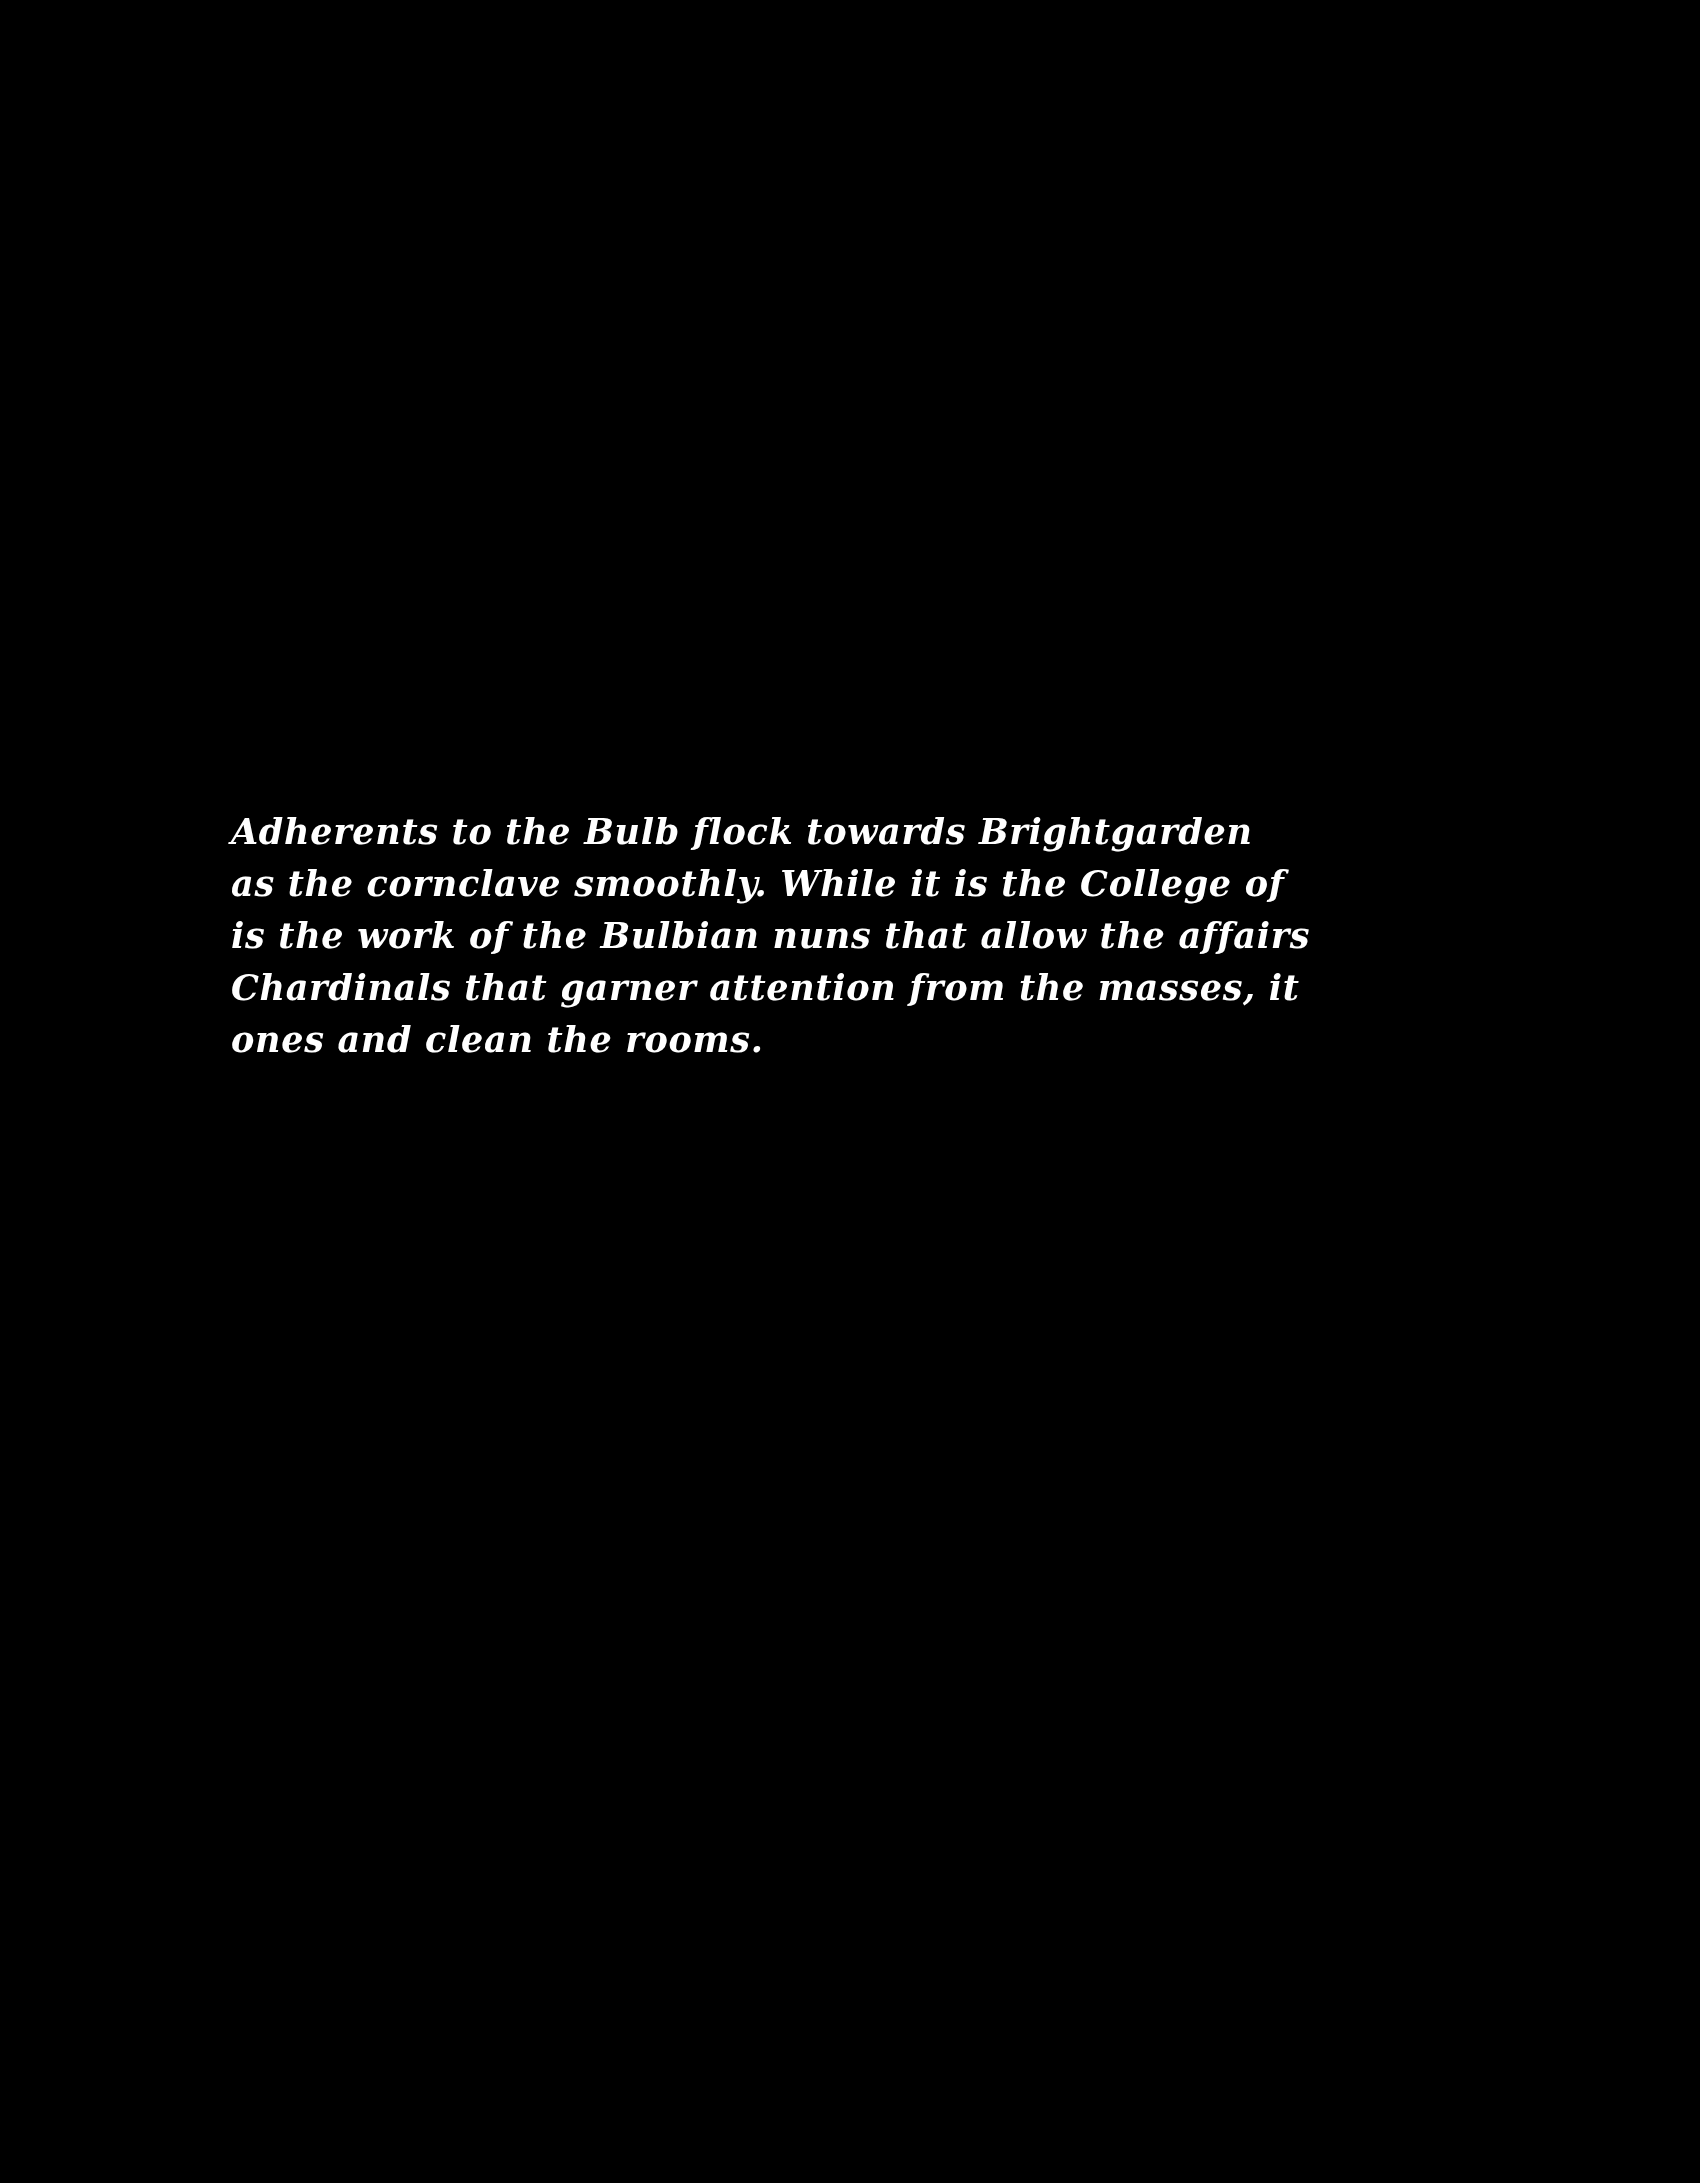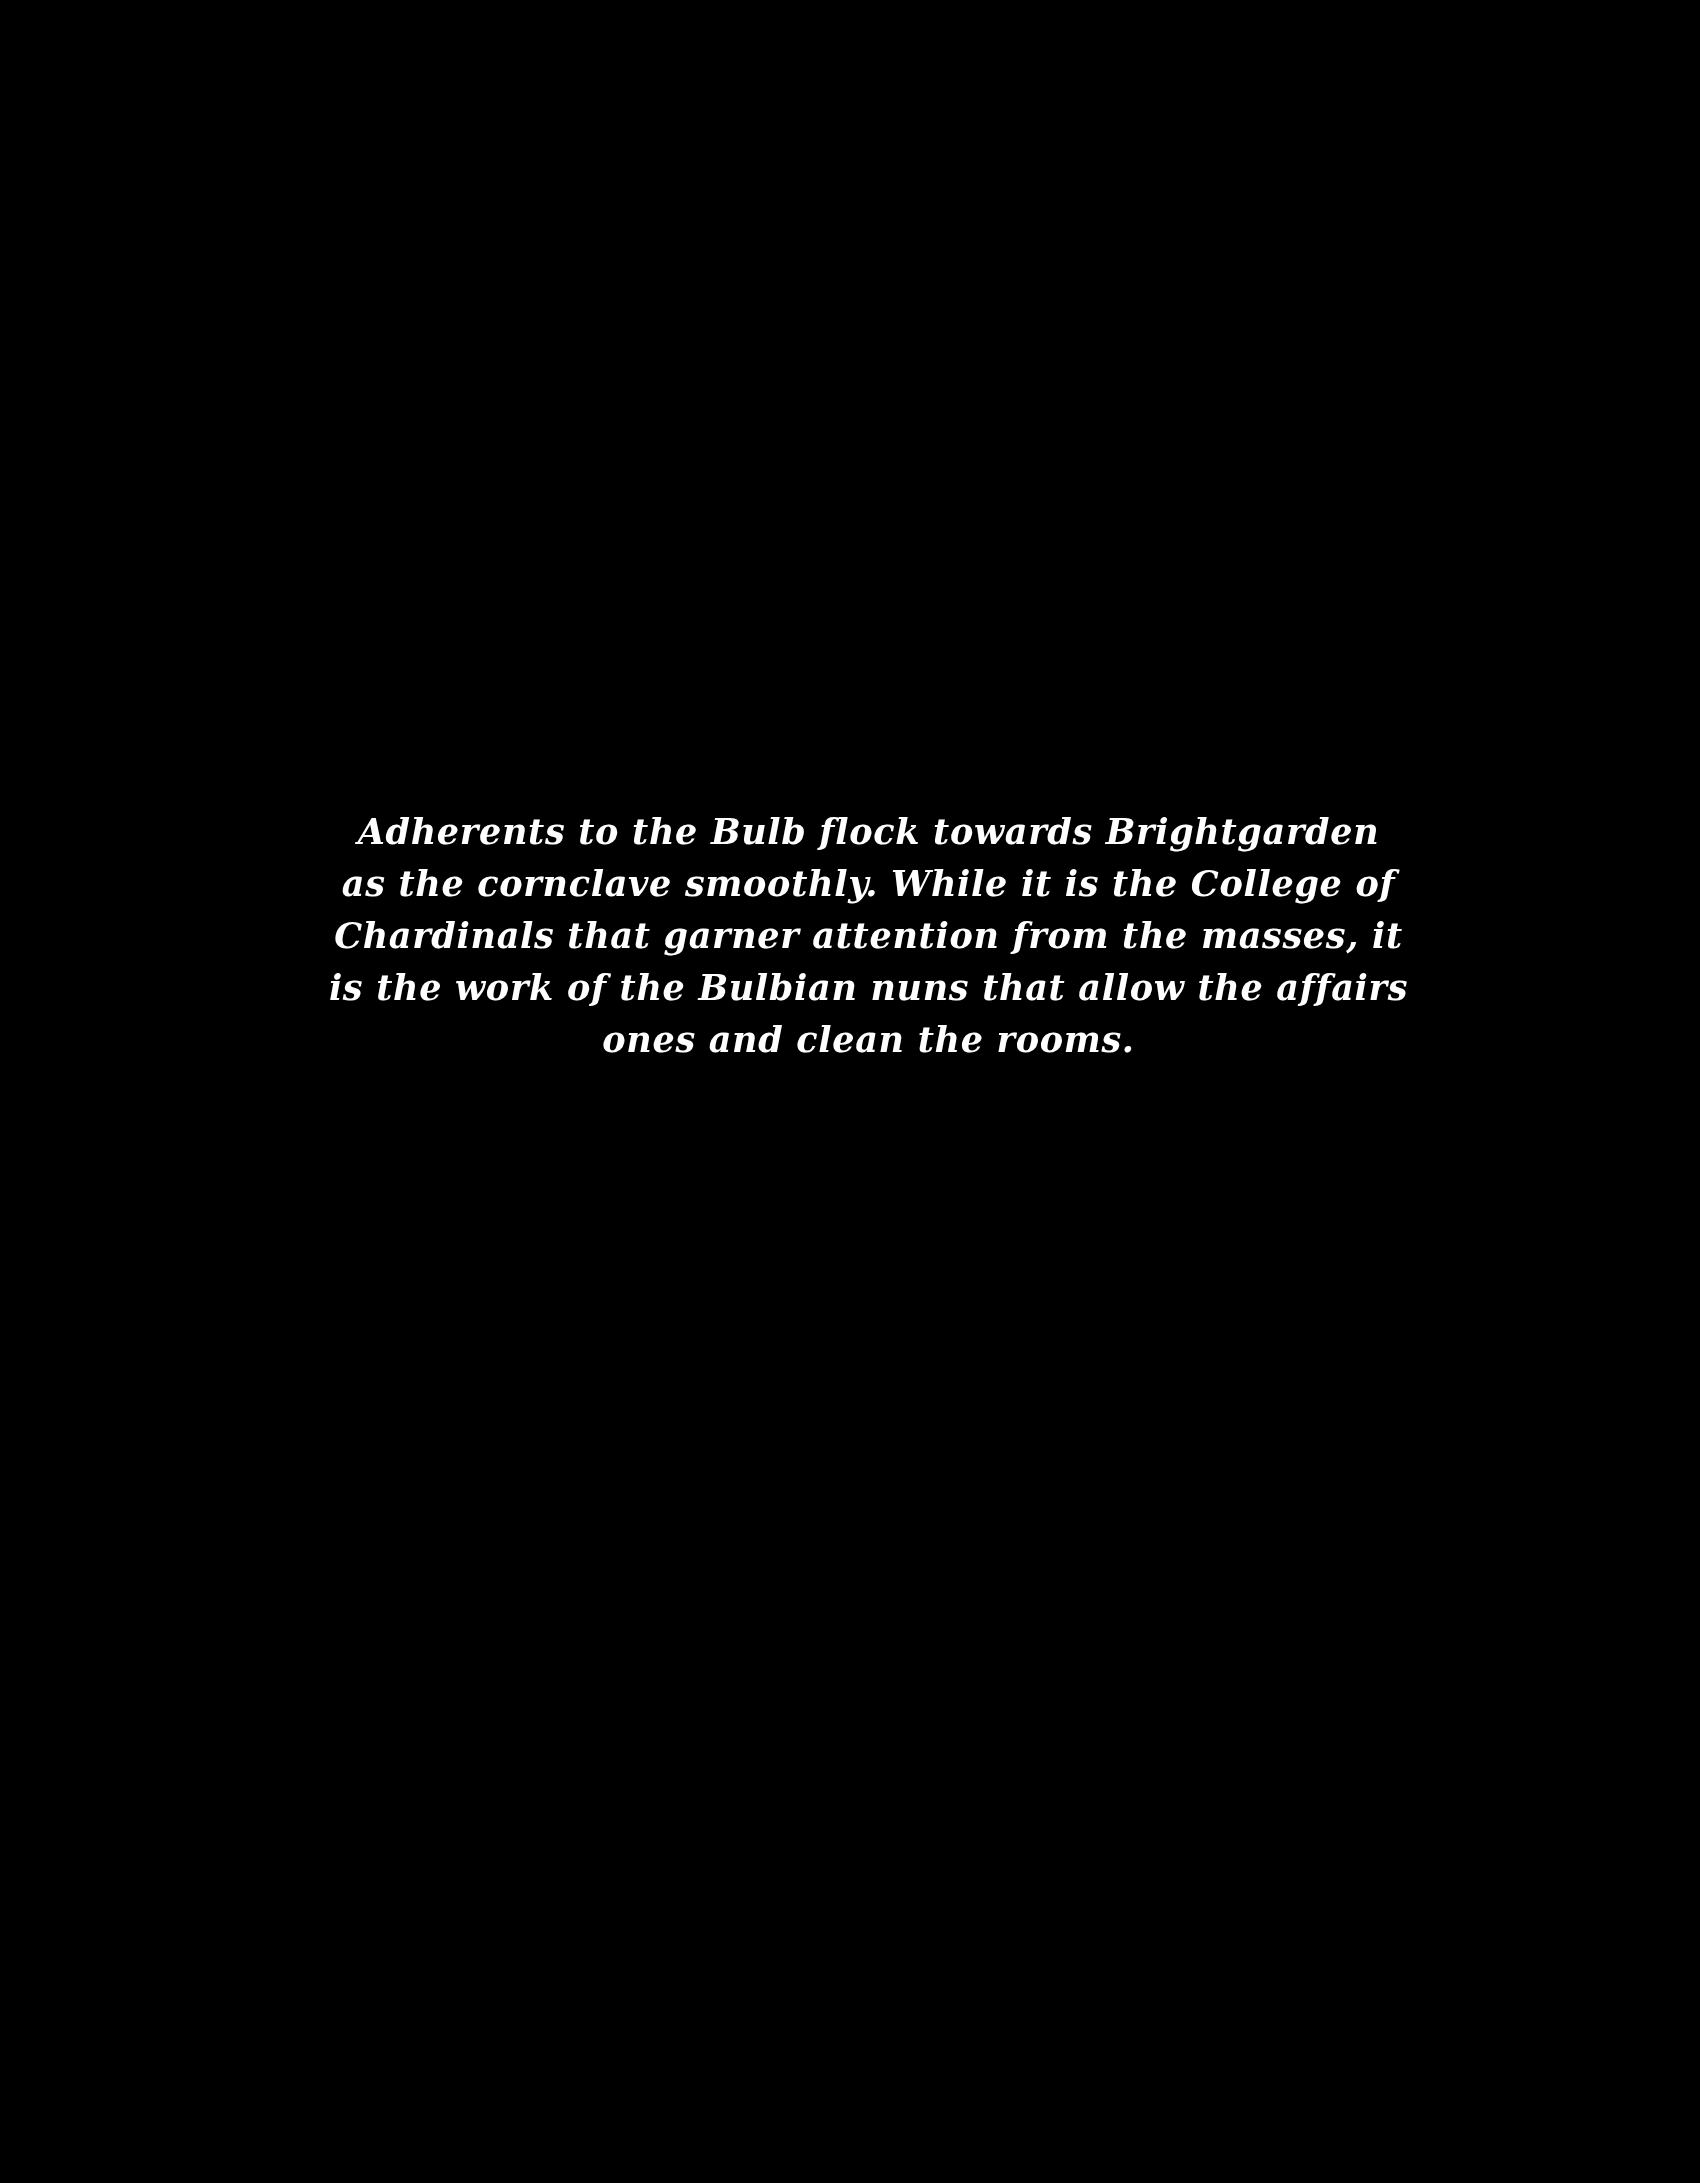--- a/index.html
+++ b/index.html
@@ -17,38 +17,37 @@
     position: relative;
     width: 1700px;
     height: 2405px;
     background: #000000;
   }
   .narration-block {
     position: absolute;
     left: 231px;
     top: 806px;
     width: 1275px;
-    text-align: center;
   }
   .narration-line {
     color: #ffffff;
     font-family: "DejaVu Serif", serif;
     font-style: italic;
     font-weight: 700;
     font-size: 35px;
     line-height: 52px;
     letter-spacing: 0.7px;
     white-space: pre;
   }
 </style>
 </head>
 <body>
 
 <div class="page">
   <div class="narration-block">
     <div class="narration-line">Adherents to the Bulb flock towards Brightgarden</div>
     <div class="narration-line">as the cornclave smoothly. While it is the College of</div>
+    <div class="narration-line">is the work of the Bulbian nuns that allow the affairs</div>
     <div class="narration-line">Chardinals that garner attention from the masses, it</div>
-    <div class="narration-line">is the work of the Bulbian nuns that allow the affairs</div>
     <div class="narration-line">ones and clean the rooms.</div>
   </div>
 </div>
 
 
 </body></html>

